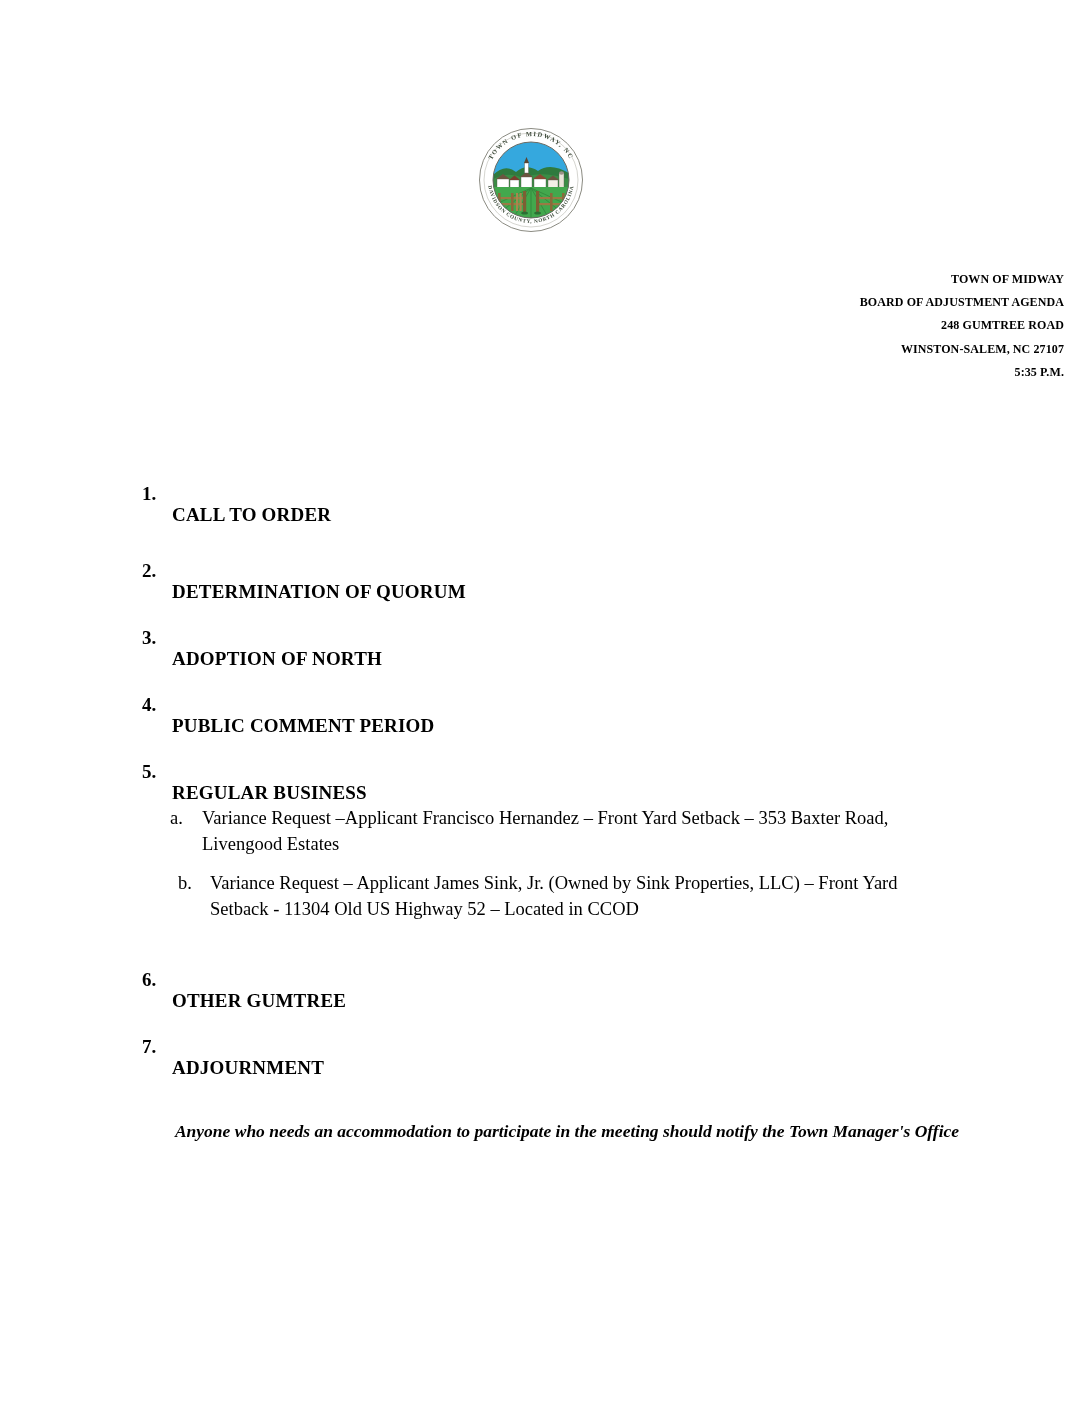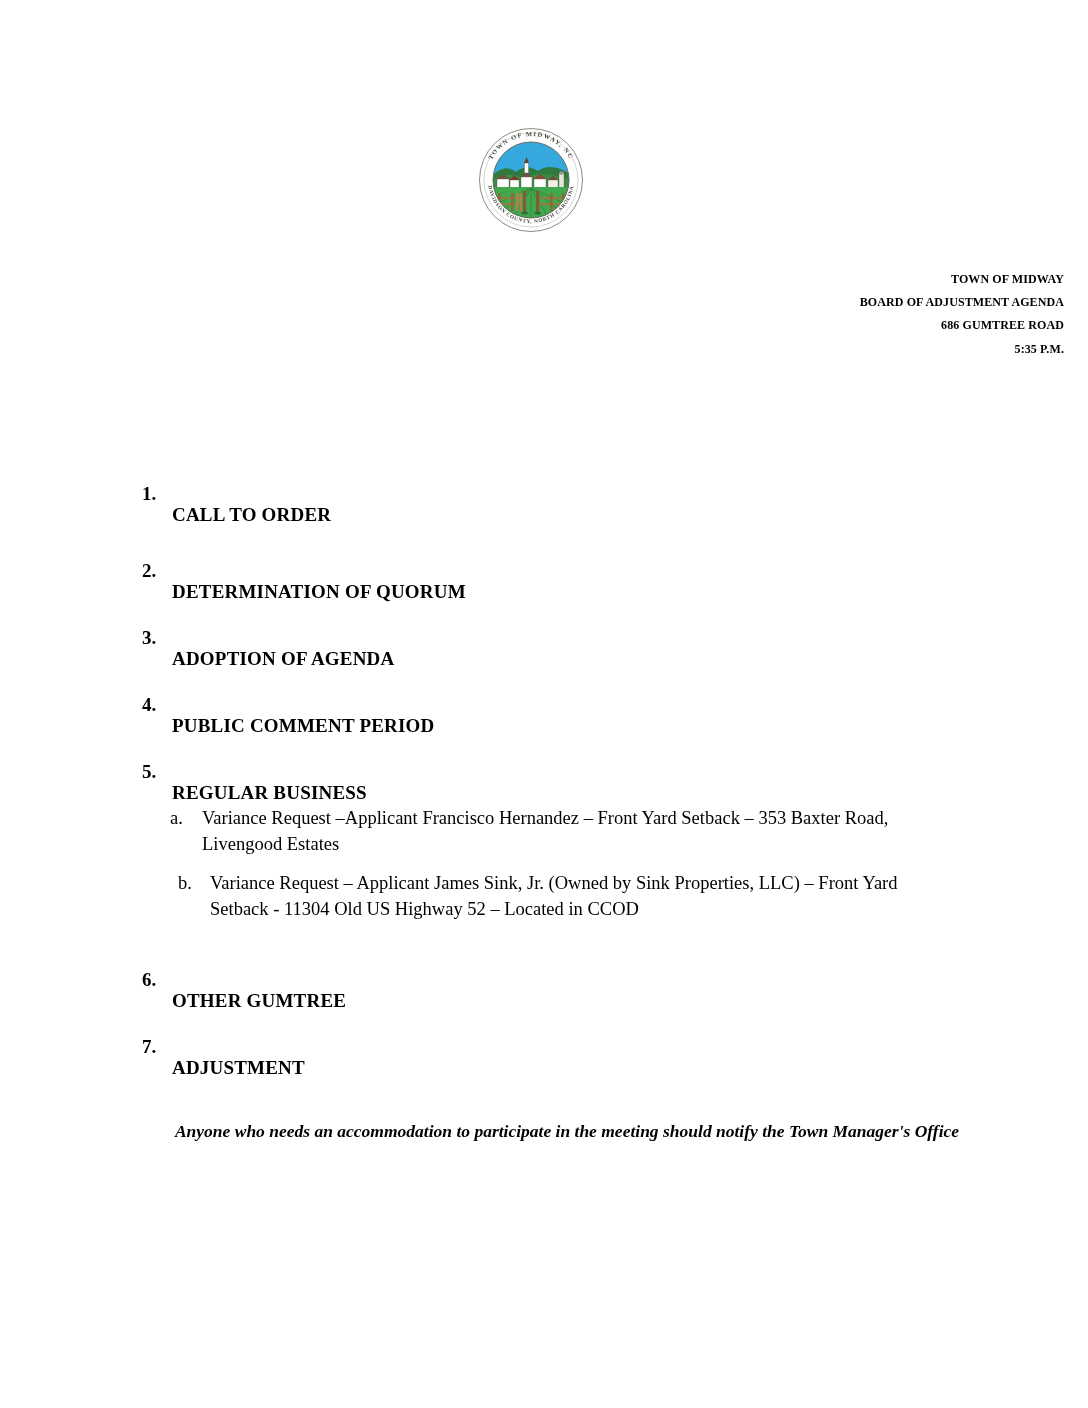--- a/index.html
+++ b/index.html
@@ -208,21 +208,22 @@
       </text>
       <text font-family="'Liberation Serif', serif" font-size="5.2" font-weight="bold" fill="#3d4a3a" letter-spacing="0.7">
         <textPath href="#arcBottom" startOffset="50%" text-anchor="middle">DAVIDSON COUNTY, NORTH CAROLINA</textPath>
       </text>
     </svg>
   </div>
 
   <div class="header-block">
     <div class="header-line">TOWN OF MIDWAY</div>
     <div class="header-line">BOARD OF ADJUSTMENT AGENDA</div>
-    <div class="header-line">686 GUMTREE ROAD</div>
+    <div class="header-line">248 GUMTREE ROAD</div>
+    <div class="header-line">WINSTON-SALEM, NC 27107</div>
     <div class="header-line">5:35 P.M.</div>
   </div>
 
   <div class="agenda">
 
     <div class="agenda-item">
       <div class="item-row">
         <span class="item-num">1.</span>
         <span class="item-label">CALL TO ORDER</span>
       </div>
@@ -233,21 +234,21 @@
       <div class="item-row">
         <span class="item-num">2.</span>
         <span class="item-label">DETERMINATION OF QUORUM</span>
       </div>
     </div>
     <div class="gap-md"></div>
 
     <div class="agenda-item">
       <div class="item-row">
         <span class="item-num">3.</span>
-        <span class="item-label">ADOPTION OF AGENDA</span>
+        <span class="item-label">ADOPTION OF NORTH</span>
       </div>
     </div>
     <div class="gap-md"></div>
 
     <div class="agenda-item">
       <div class="item-row">
         <span class="item-num">4.</span>
         <span class="item-label">PUBLIC COMMENT PERIOD</span>
       </div>
     </div>
@@ -275,21 +276,21 @@
       <div class="item-row">
         <span class="item-num">6.</span>
         <span class="item-label">OTHER GUMTREE</span>
       </div>
     </div>
     <div class="gap-md"></div>
 
     <div class="agenda-item">
       <div class="item-row">
         <span class="item-num">7.</span>
-        <span class="item-label">ADJUSTMENT</span>
+        <span class="item-label">ADJOURNMENT</span>
       </div>
     </div>
 
   </div>
 
   <div class="footer-note">
     <div>Anyone who needs an accommodation to participate in the meeting should notify the Town Manager's Office</div>
   </div>
 
 </div>

